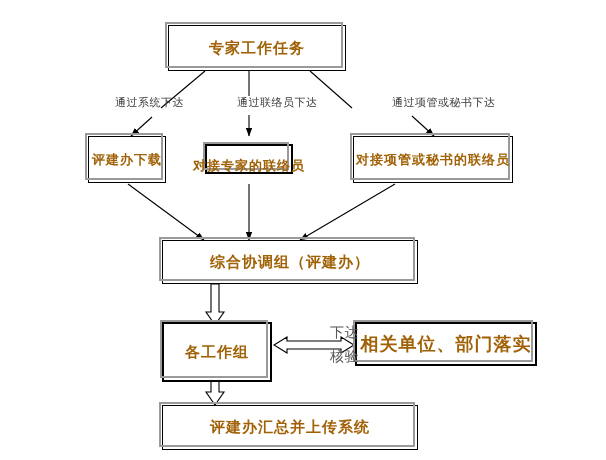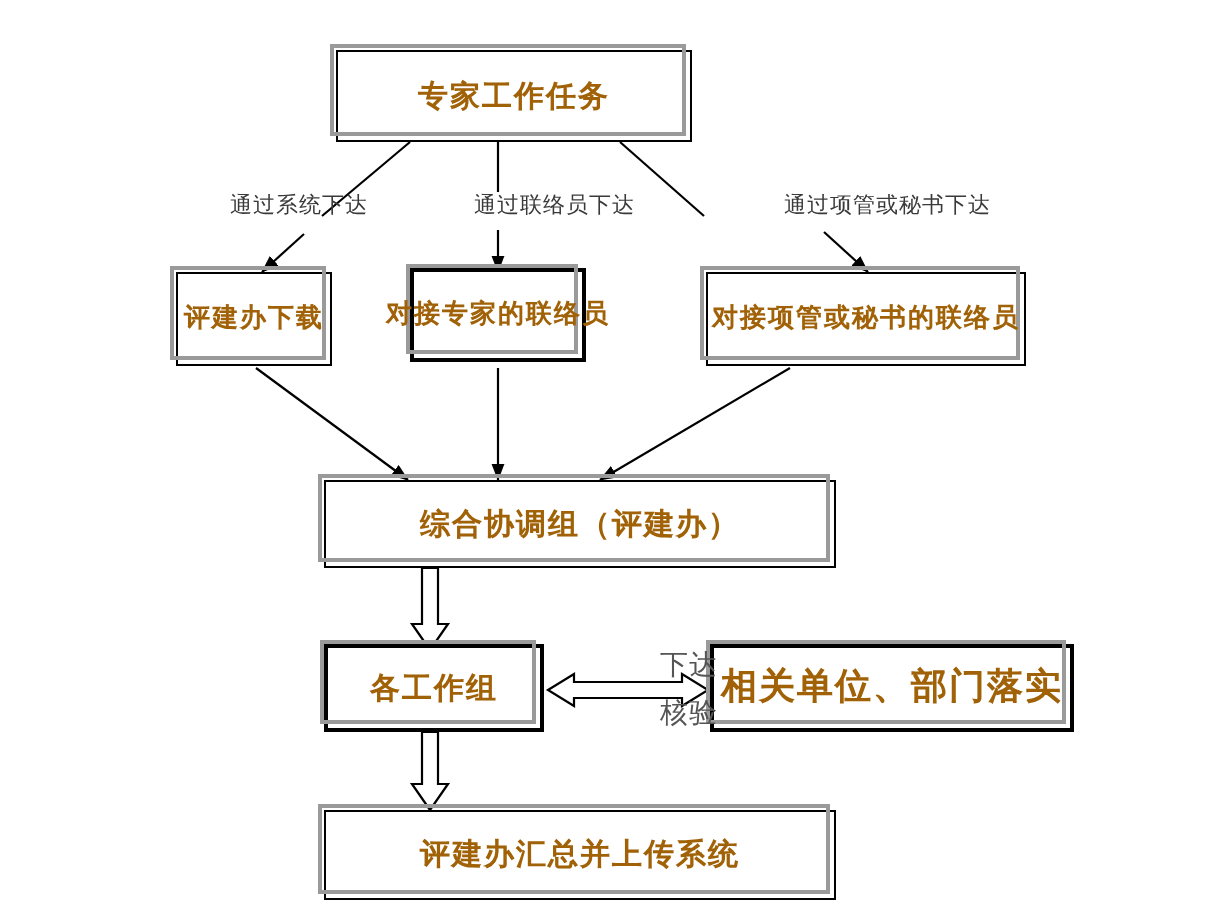--- a/index.html
+++ b/index.html
@@ -123,33 +123,33 @@
   </svg>
 
   <div class="node" style="left:168px; top:25px; width:178px; height:46px;">
     <span class="node-label f15">专家工作任务</span>
   </div>
 
   <div class="node" style="left:88px; top:136px; width:78px; height:47px;">
     <span class="node-label f13">评建办下载</span>
   </div>
 
-  <div class="node thick" style="left:205px; top:134px; width:88px; height:47px;">
+  <div class="node thick" style="left:205px; top:144px; width:88px; height:30px;align-items:flex-end;">
     <span class="node-label f13">对接专家的联络员</span>
   </div>
 
   <div class="node" style="left:353px; top:136px; width:160px; height:47px;">
     <span class="node-label f13">对接项管或秘书的联络员</span>
   </div>
 
   <div class="node" style="left:162px; top:240px; width:256px; height:44px;">
     <span class="node-label f15">综合协调组（评建办）</span>
   </div>
 
-  <div class="node thick" style="left:162px; top:322px; width:110px; height:44px;">
+  <div class="node thick" style="left:162px; top:322px; width:110px; height:60px;">
     <span class="node-label f15">各工作组</span>
   </div>
 
   <div class="node thick" style="left:355px; top:322px; width:182px; height:44px;">
     <span class="node-label f14">相关单位、部门落实</span>
   </div>
 
   <div class="node" style="left:162px; top:405px; width:256px; height:45px;">
     <span class="node-label f15">评建办汇总并上传系统</span>
   </div>

